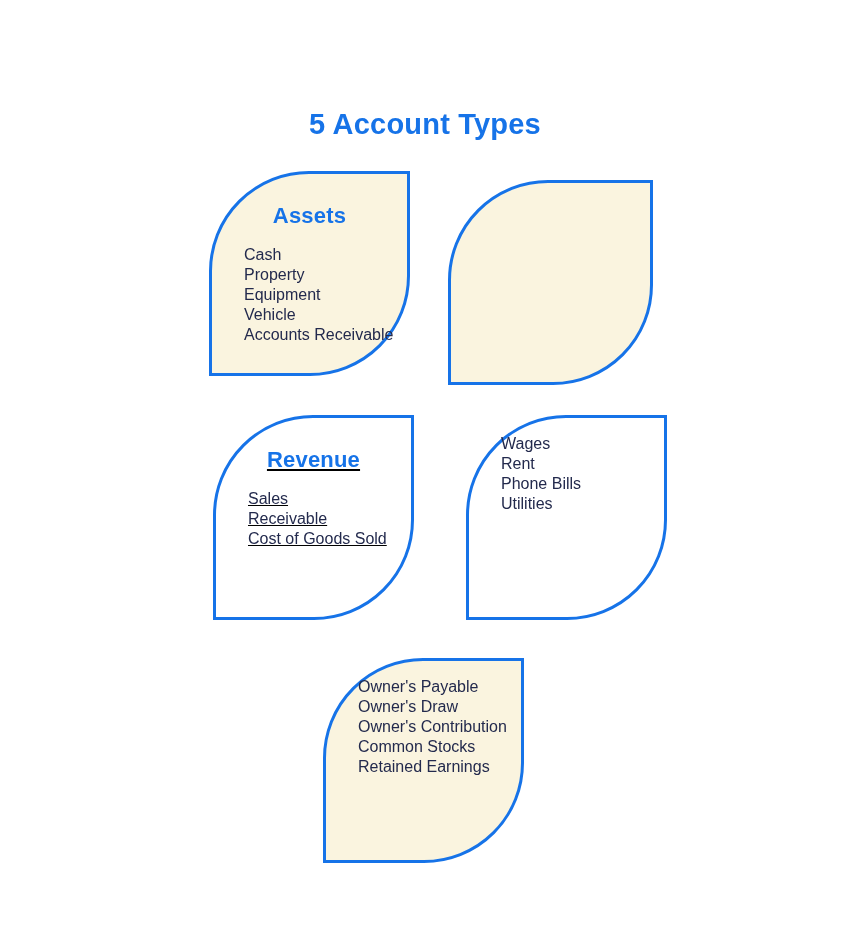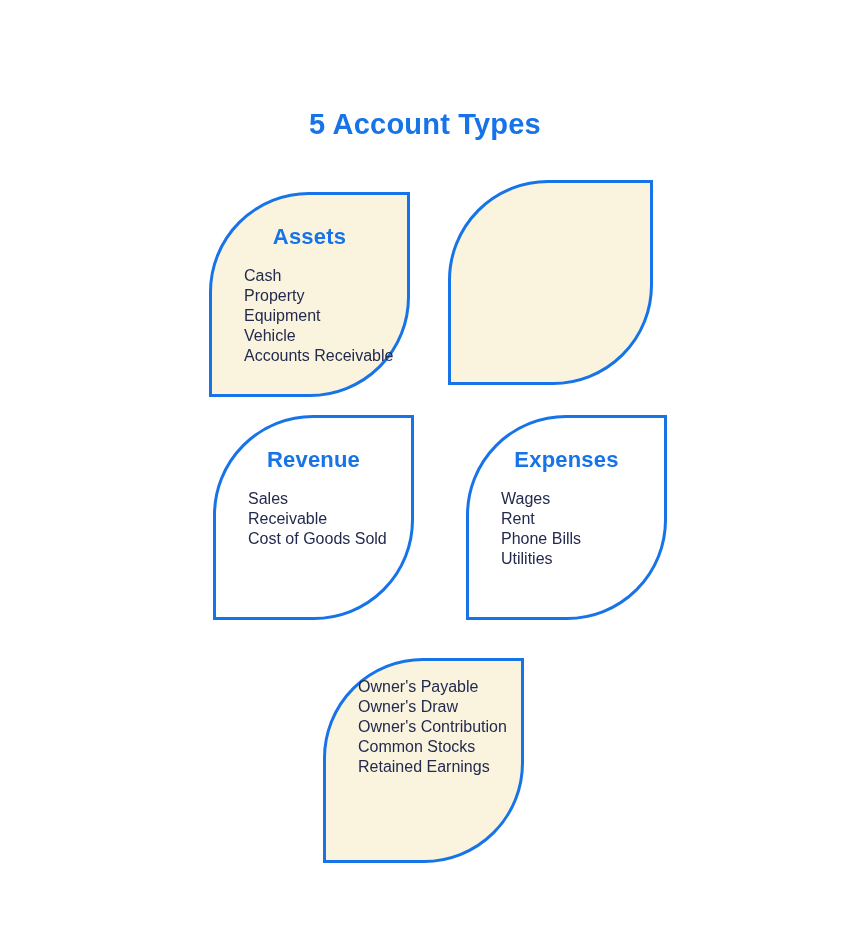--- a/index.html
+++ b/index.html
@@ -29,23 +29,23 @@
     color: var(--blue);
   }
   .card {
     position: absolute;
     width: 201px; height: 205px;
     border: 3px solid var(--blue);
     border-radius: 100px 0 100px 0;
     background: var(--white);
   }
   .card--cream { background: var(--cream); }
-  .card--assets      { left: 209px; top: 192px; }
+  .card--assets      { left: 209px; top: 171px; }
   .card--liabilities { left: 448px; top: 180px; width: 205px; }
-  .card--revenue     { left: 213px; top: 415px; }
+  .card--revenue     { left: 213px; top: 415px; text-decoration: underline; }
   .card--expenses    { left: 466px; top: 415px; }
   .card--equity      { left: 323px; top: 658px; }
   .card-title {
     margin-top: 29px;
     text-align: center;
     font-size: 22px;
     font-weight: bold;
     letter-spacing: 0.2px;
     color: var(--blue);
   }
@@ -79,21 +79,20 @@
   </div>
     <div class="card card--revenue">
     <h2 class="card-title">Revenue</h2>
     <ul class="card-items">
         <li class="card-item">Sales</li>
         <li class="card-item">Receivable</li>
         <li class="card-item">Cost of Goods Sold</li>
       </ul>
   </div>
     <div class="card card--expenses">
-    <h2 class="card-title">Expenses</h2>
     <ul class="card-items">
         <li class="card-item">Wages</li>
         <li class="card-item">Rent</li>
         <li class="card-item">Phone Bills</li>
         <li class="card-item">Utilities</li>
       </ul>
   </div>
     <div class="card card--equity card--cream">
     <ul class="card-items">
         <li class="card-item">Owner's Payable</li>

